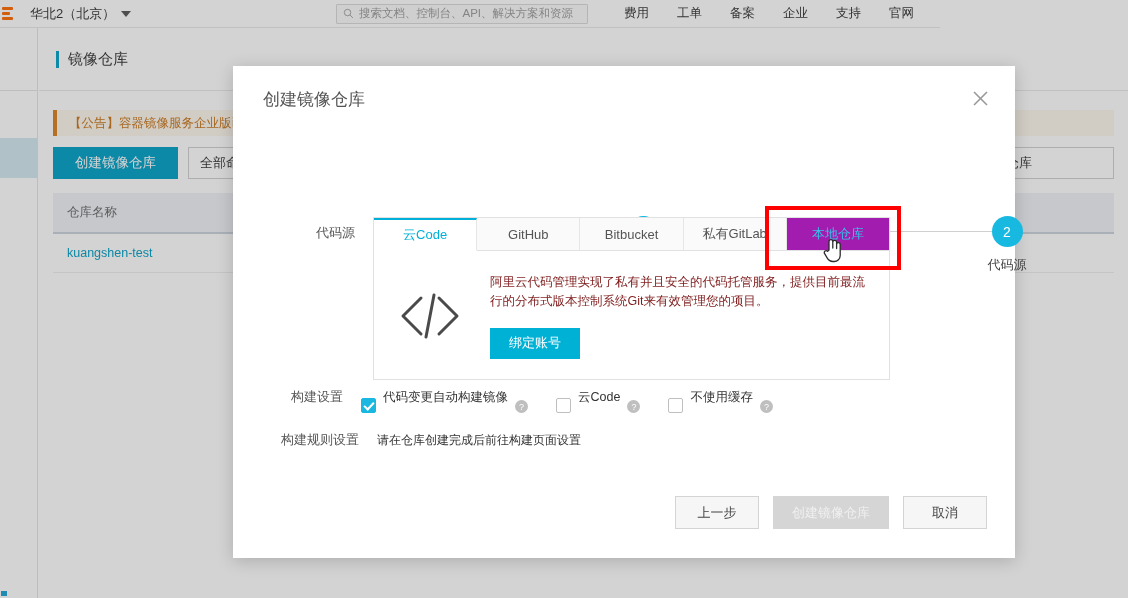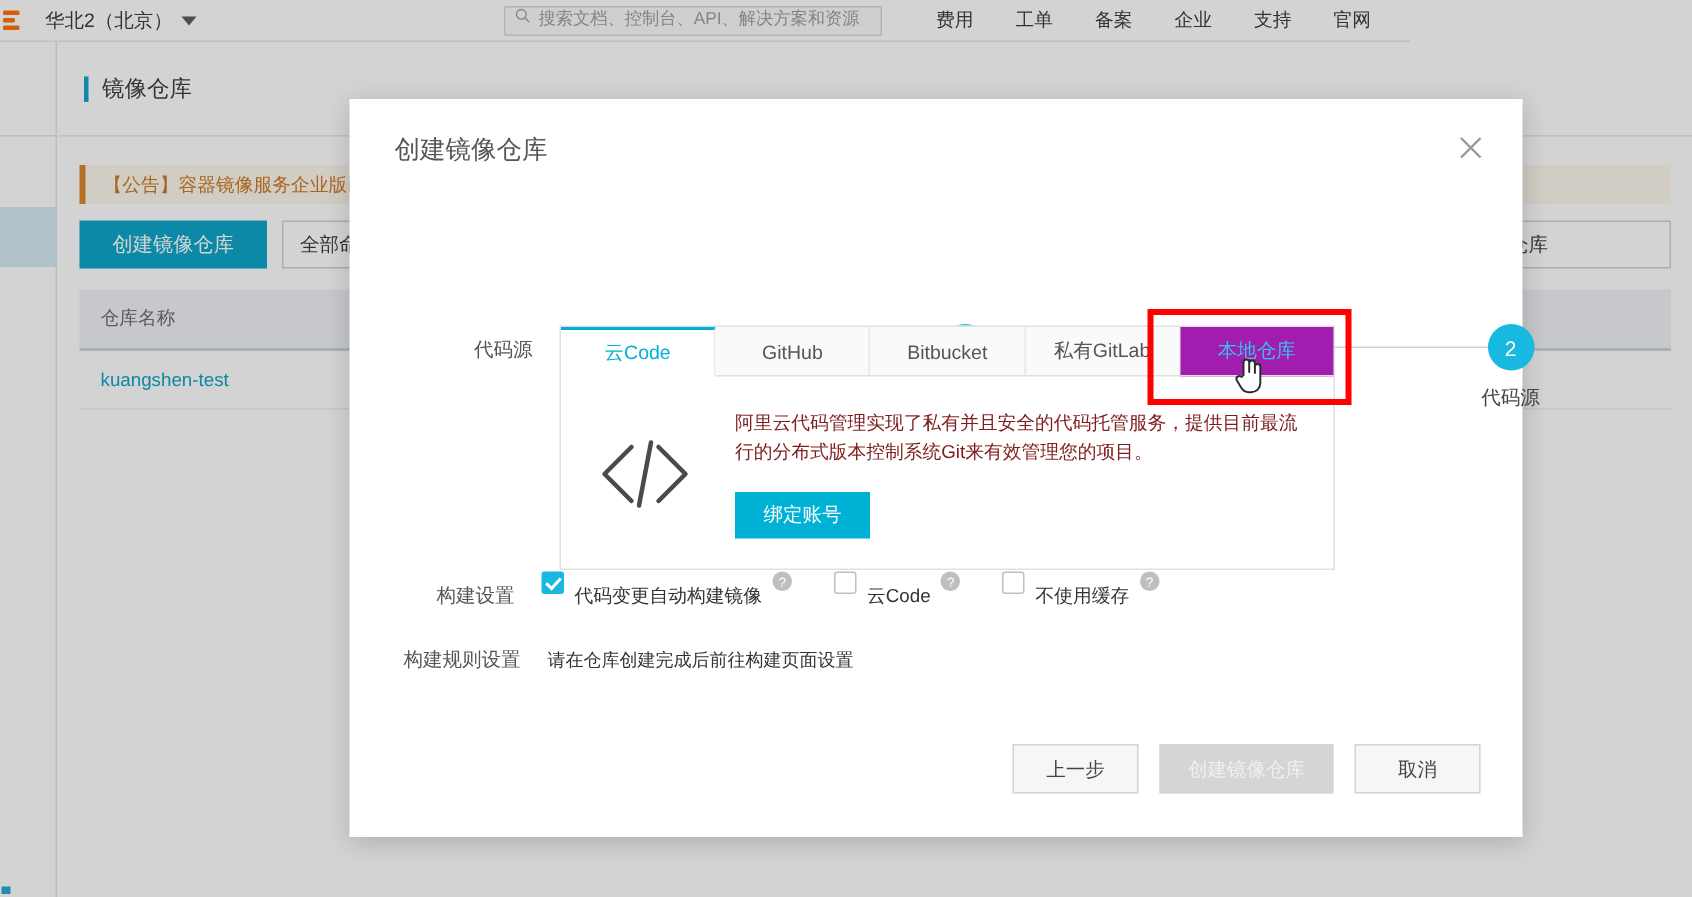--- a/index.html
+++ b/index.html
@@ -35,21 +35,21 @@
     margin-left:14px; font-size:13px; color:#333; display:flex; align-items:center; gap:6px;
     cursor:pointer; white-space:nowrap;
   }
   .caret-dn {
     width:0;height:0;border-left:5px solid transparent;border-right:5px solid transparent;
     border-top:6px solid #555;
   }
   .console-spacer { flex:1; }
   .search-box {
     width:252px; height:20px; border:1px solid #d9d9d9; background:#fafafa;
-    display:flex; padding:0 6px; gap:5px; border-radius:1px;
+    display:flex; align-items:center; padding:0 6px; gap:5px; border-radius:1px;
   }
   .search-box .ph { font-size:11.5px; color:#9a9a9a; white-space:nowrap; overflow:hidden; }
   .mag { width:11px;height:11px;flex:none;display:block; }
   .console-nav { display:flex; gap:0; margin-left:22px; margin-right:12px; }
   .console-nav a {
     font-size:12.5px; color:#333; text-decoration:none; padding:0 14px; white-space:nowrap;
   }
 
   
   .left-rail {
@@ -166,21 +166,21 @@
   .tabtext p {
     margin:0 0 16px 0; font-size:12.5px; color:#7f1d1d; line-height:1.55;
   }
   .btn-bind {
     height:31px; background:#00b1d6; color:#fff; border:none;
     font-size:13px; padding:0 19px; cursor:pointer;
   }
 
   
   .cbwrap { display:flex; align-items:center; gap:28px; line-height:32px; }
-  .cbitem { display:flex; align-items:flex-start; gap:7px; cursor:pointer; }
+  .cbitem { display:flex; align-items:flex-end; gap:7px; cursor:pointer; }
   .cbox {
     width:15px;height:15px;border:1px solid #bfbfbf;background:#fff;border-radius:2px;
     flex:none; display:block; position:relative;
   }
   .cbox.on { background:#1ab8e0; border-color:#1ab8e0; }
   .cbox.on::after {
     content:""; position:absolute; left:4px; top:1px; width:4px; height:8px;
     border:solid #fff; border-width:0 2px 2px 0; transform:rotate(43deg);
   }
   .cblabel { font-size:12.5px; color:#333; white-space:nowrap; }
@@ -372,21 +372,21 @@
 
       <div class="cbitem">
         <span class="cbox"></span>
         <span class="cblabel">不使用缓存</span>
         <span class="qmark">?</span>
       </div>
 
     </div>
   </div>
 
-  <div class="frow" style="left:32px;top:358px;align-items:flex-end;">
+  <div class="frow" style="left:44px;top:358px;align-items:flex-end;">
     <div class="flabel">构建规则设置</div>
     <div class="hinttext">请在仓库创建完成后前往构建页面设置</div>
   </div>
 
   <div class="modal-foot">
     <button class="mbtn">上一步</button>
     <button class="mbtn disabled">创建镜像仓库</button>
     <button class="mbtn">取消</button>
   </div>
 </div>

